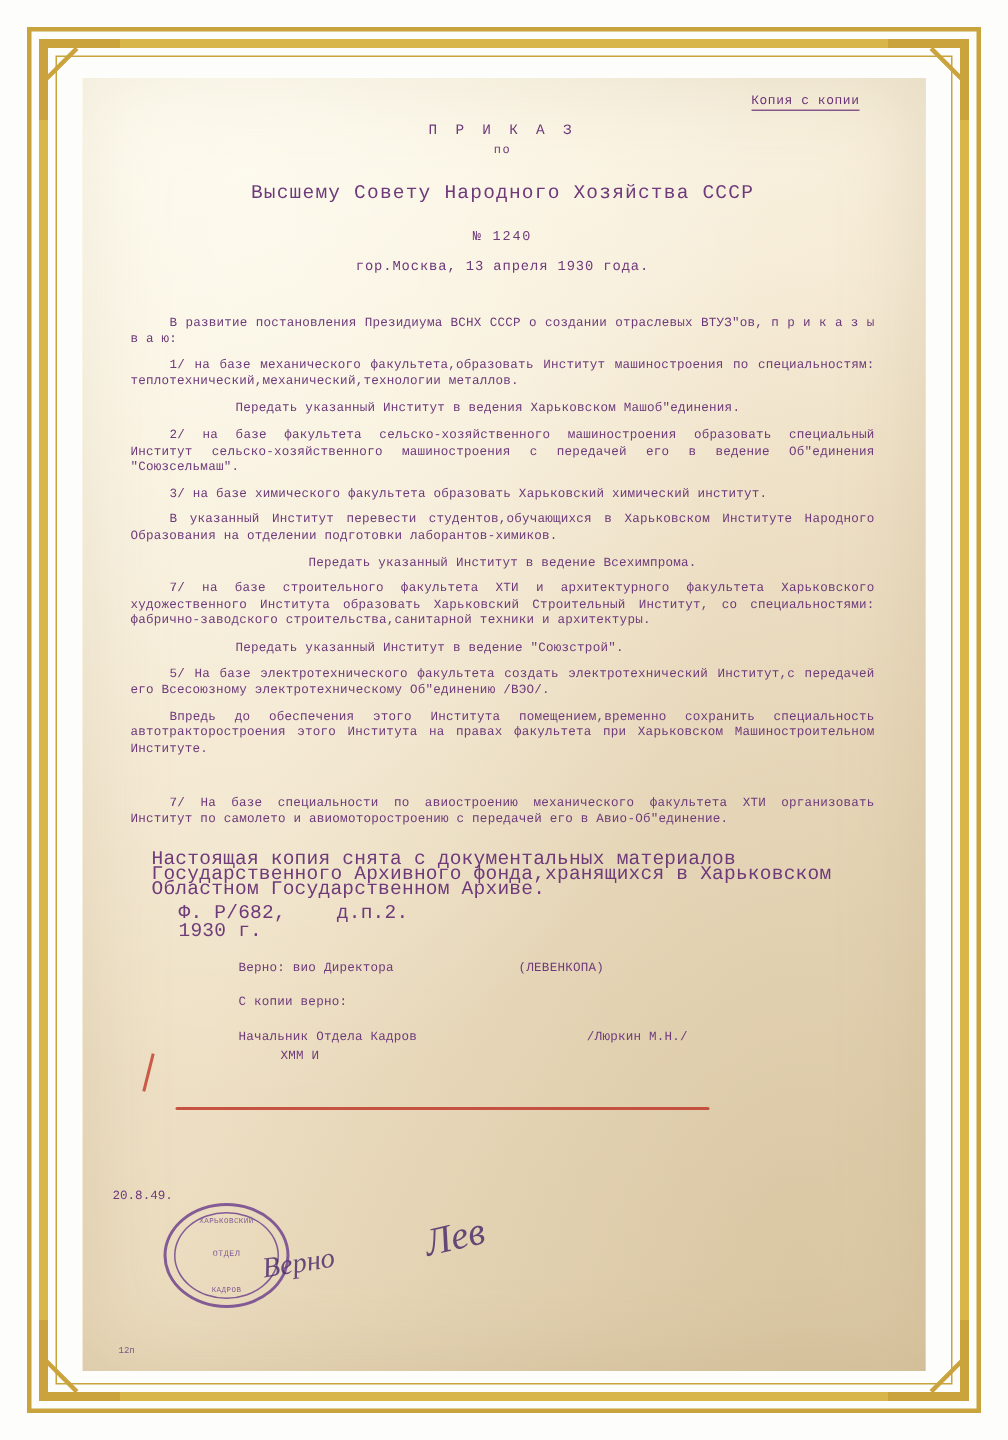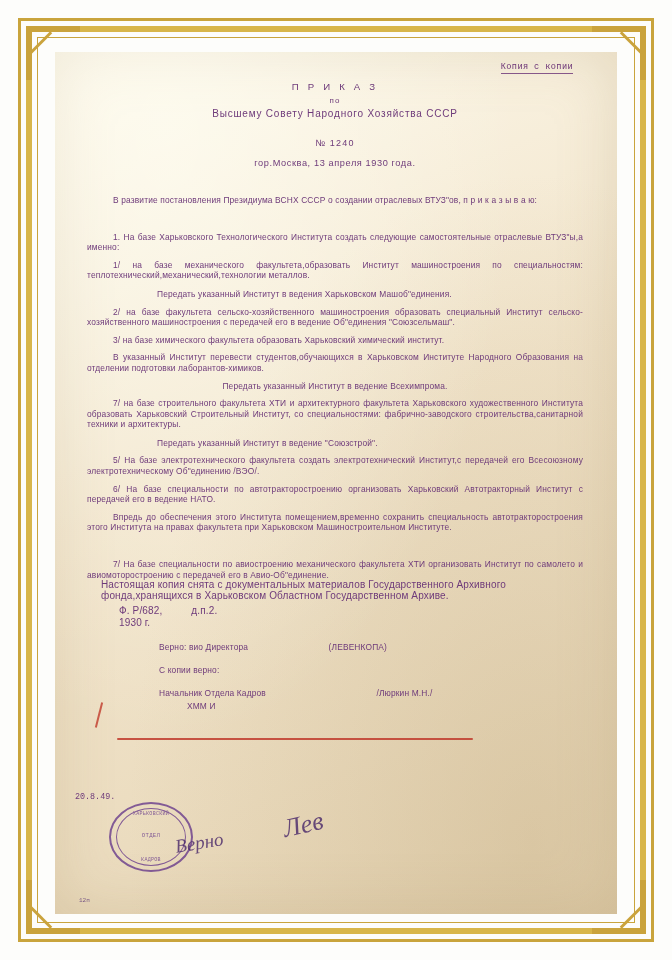--- a/index.html
+++ b/index.html
@@ -93,21 +93,21 @@
     inset: 0;
     background:
       radial-gradient(ellipse at 20% 10%, rgba(255,255,245,0.55), rgba(255,255,245,0) 55%),
       radial-gradient(ellipse at 85% 92%, rgba(190,165,120,0.35), rgba(190,165,120,0) 60%);
     pointer-events: none;
   }
 
   .typed {
     position: relative;
     z-index: 2;
-    font-family: Liberation Sans, sans-serif;
+    font-family: Liberation Mono, monospace;
     color: #6e3a7a;
     font-size: 8.4px;
     line-height: 10.6px;
     letter-spacing: 0.15px;
     padding: 0 34px 0 32px;
   }
 
   .annot-top {
     position: absolute;
     right: 44px;
@@ -126,37 +126,38 @@
     opacity: .8;
   }
 
   .hdr { text-align: center; }
   .hdr .l1 {
     letter-spacing: 3.2px;
     font-size: 9.6px;
     margin-top: 30px;
   }
   .hdr .l2 { font-size: 8px; letter-spacing: 1px; margin-top: 3px; }
-  .hdr .l3 { font-size: 10px; letter-spacing: .8px; margin-top: 3px; }
+  .hdr .l3 { font-size: 13px; letter-spacing: .8px; margin-top: 18px; }
   .hdr .l4 { font-size: 9px; letter-spacing: 1.2px; margin-top: 18px; }
   .hdr .l5 { font-size: 9.2px; letter-spacing: .6px; margin-top: 10px; }
 
   .para {
     margin-top: 26px;
     text-align: justify;
   }
   .para.tight { margin-top: 7px; }
   .indent { display: inline-block; width: 26px; }
 
   .centerline { text-align: center; margin-top: 7px; }
   .midline { margin-top: 8px; padding-left: 70px; }
 
   .footnote {
+    margin-top: 16px;
     padding-left: 14px;
-    font-size: 10px;
+    font-size: 13px;
     line-height: 10.4px;
   }
   .sign-block { margin-top: 12px; padding-left: 72px; font-size: 8.4px; line-height: 13px; }
 
   
   .red-underline {
     position: absolute;
     left: 62px;
     top: 686px;
     width: 356px;
@@ -278,23 +279,20 @@
         <div class="l2">по</div>
         <div class="l3">Высшему Совету Народного Хозяйства СССР</div>
         <div class="l4">№ 1240</div>
         <div class="l5">гор.Москва, 13 апреля 1930 года.</div>
       </div>
 
       <div class="para">
         <span class="indent"></span><span>В развитие постановления Президиума ВСНХ СССР о создании отраслевых ВТУЗ"ов, п р и к а з ы в а ю:</span>
       </div>
 
-      <div class="para">
-        <span class="indent"></span><span>1. На базе Харьковского Технологического Института создать следующие самостоятельные отраслевые ВТУЗ"ы,а именно:</span>
-      </div>
 
       <div class="para tight">
         <span class="indent"></span><span>1/ на базе механического факультета,образовать Институт машиностроения по специальностям: теплотехнический,механический,технологии металлов.</span>
       </div>
       <div class="midline">Передать указанный Институт в ведения Харьковском Машоб"единения.</div>
 
       <div class="para tight">
         <span class="indent"></span><span>2/ на базе факультета сельско-хозяйственного машиностроения образовать специальный Институт сельско-хозяйственного машиностроения с передачей его в ведение Об"единения "Союзсельмаш".</span>
       </div>
 
@@ -308,23 +306,20 @@
 
       <div class="para tight">
         <span class="indent"></span><span>7/ на базе строительного факультета ХТИ и архитектурного факультета Харьковского художественного Института образовать Харьковский Строительный Институт, со специальностями: фабрично-заводского строительства,санитарной техники и архитектуры.</span>
       </div>
       <div class="midline">Передать указанный Институт в ведение "Союзстрой".</div>
 
       <div class="para tight">
         <span class="indent"></span><span>5/ На базе электротехнического факультета создать электротехнический Институт,с передачей его Всесоюзному электротехническому Об"единению /ВЭО/.</span>
       </div>
 
-      <div class="para tight">
-        <span class="indent"></span><span>6/ На базе специальности по автотракторостроению организовать Харьковский Автотракторный Институт с передачей его в ведение НАТО.</span>
-      </div>
       <div class="para tight">
         <span class="indent"></span><span>Впредь до обеспечения этого Института помещением,временно сохранить специальность автотракторостроения этого Института на правах факультета при Харьковском Машиностроительном Институте.</span>
       </div>
 
       <div class="para">
         <span class="indent"></span><span>7/ На базе специальности по авиостроению механического факультета ХТИ организовать Институт по самолето и авиомоторостроению с передачей его в Авио-Об"единение.</span>
       </div>
 
       <div class="footnote">
         <span>Настоящая копия снята с документальных материалов Государственного Архивного фонда,хранящихся в Харьковском Областном Государственном Архиве.</span>

